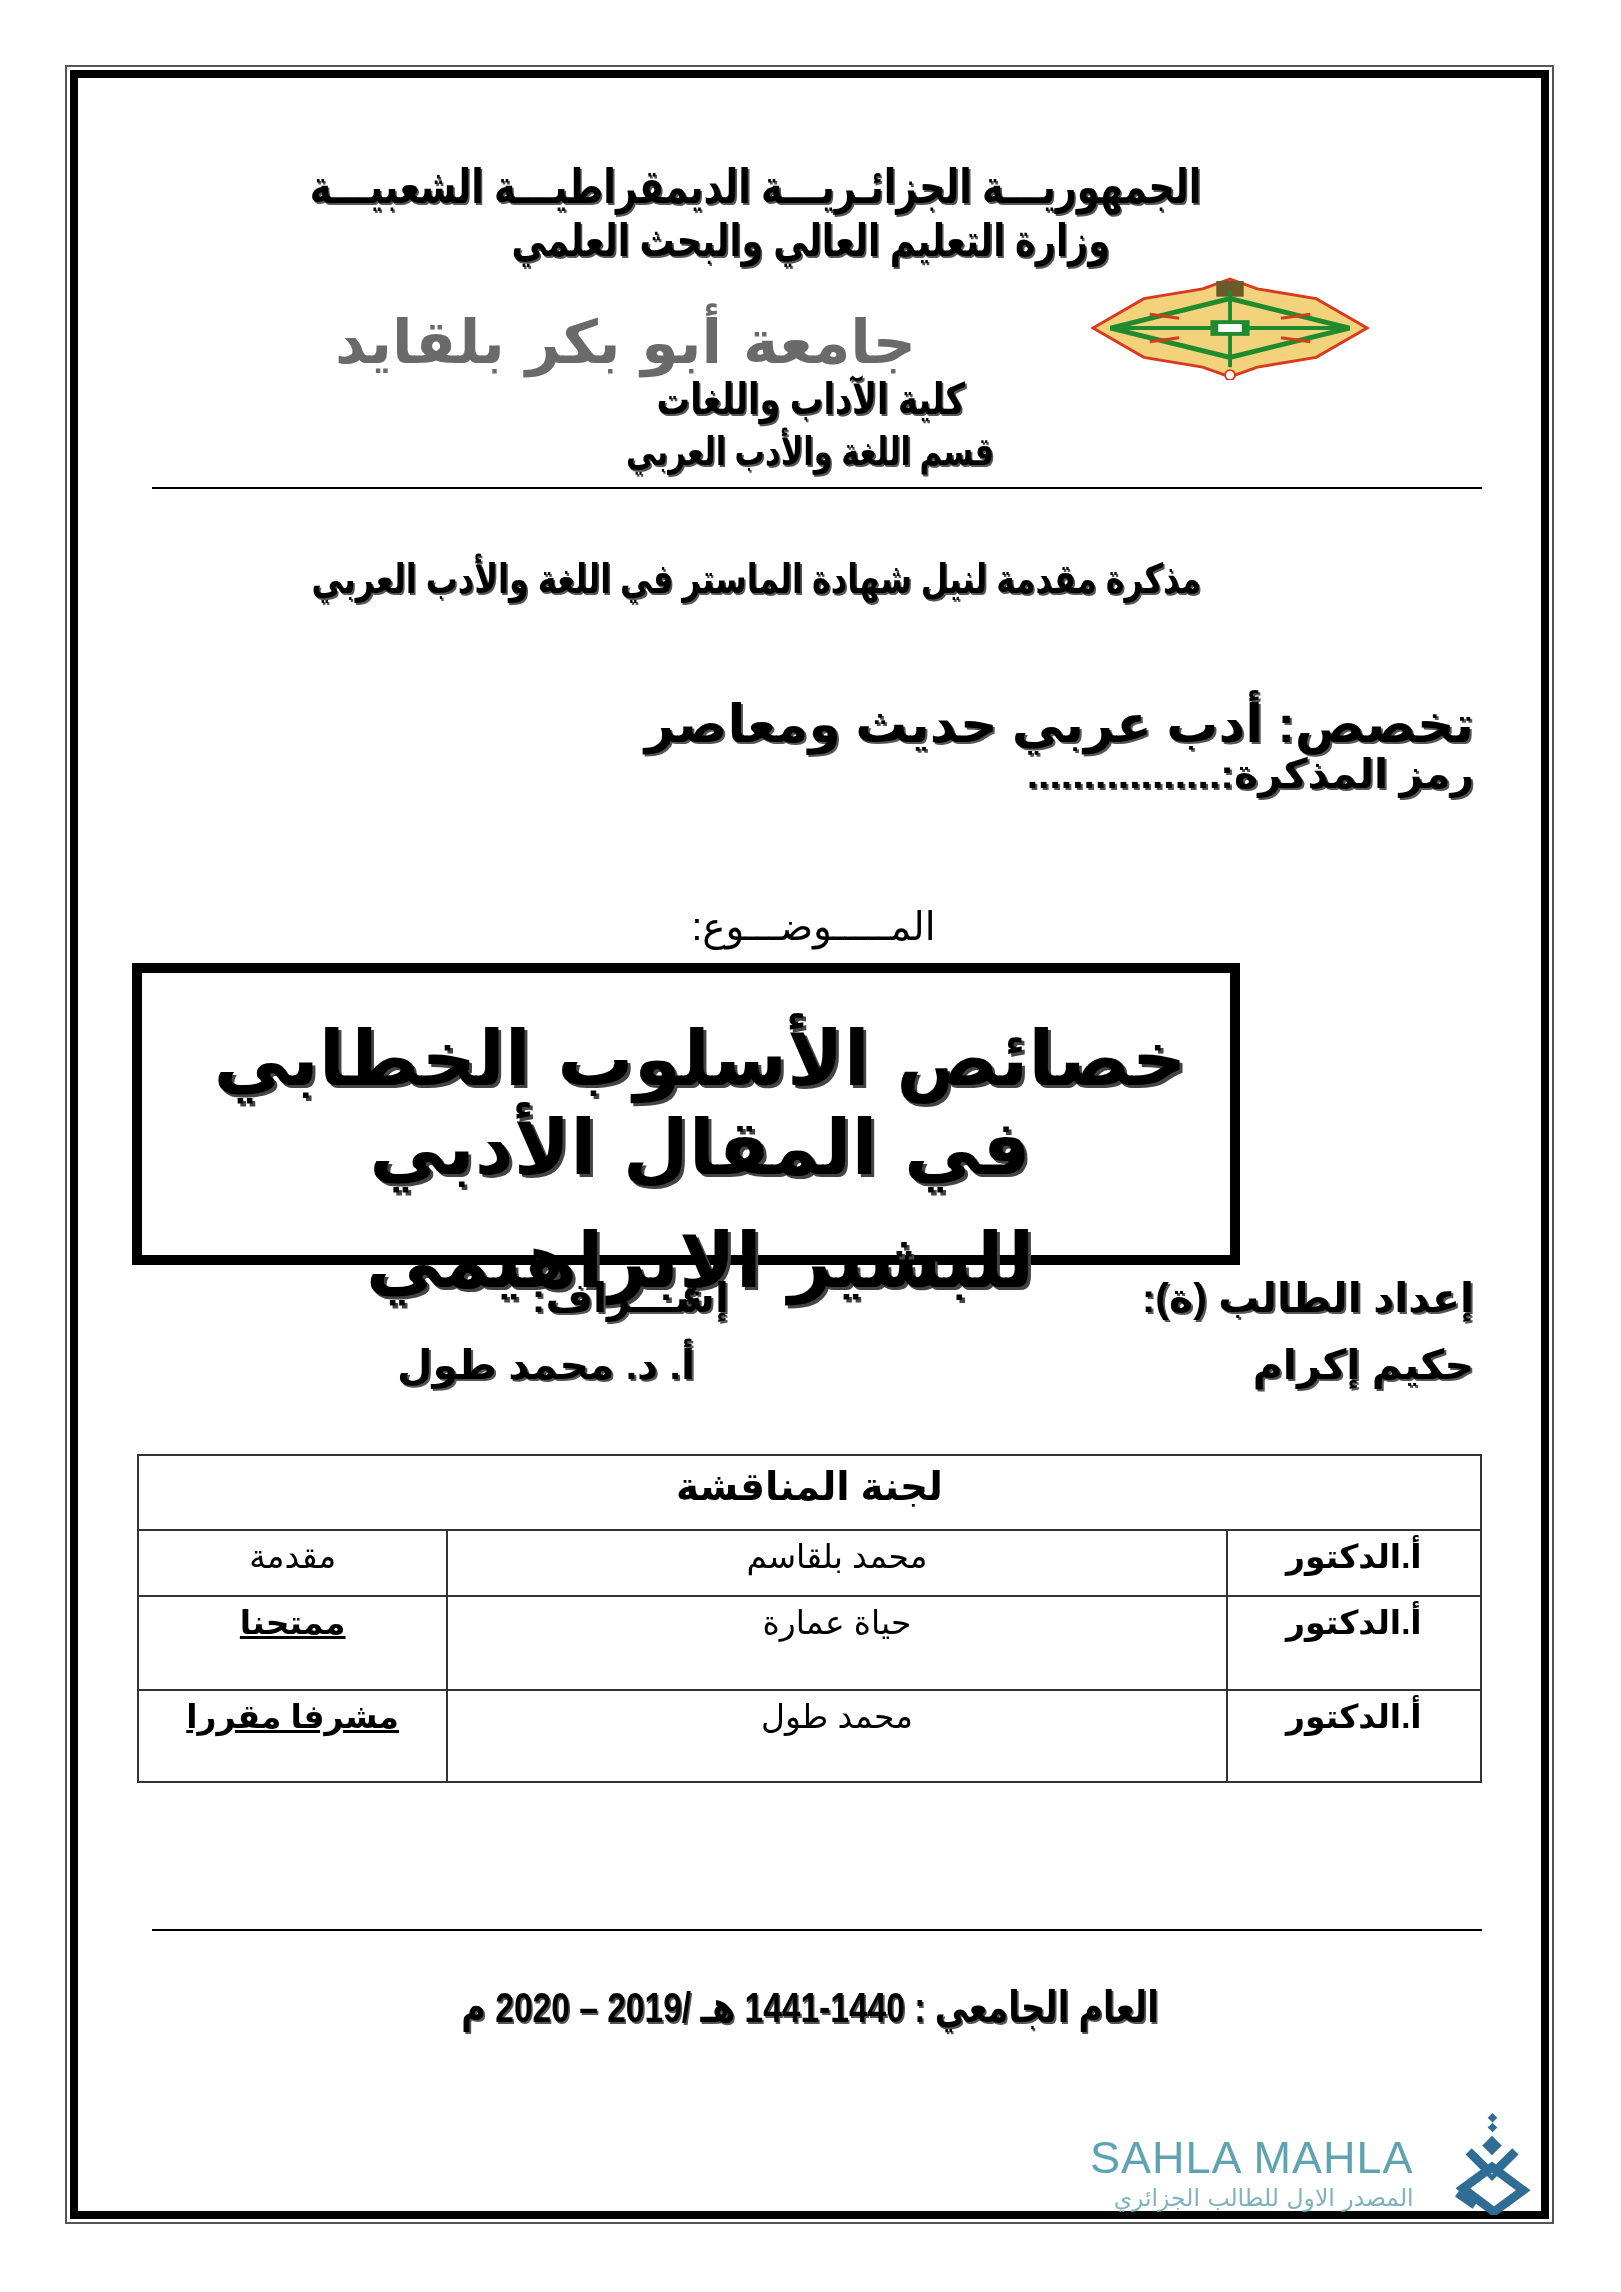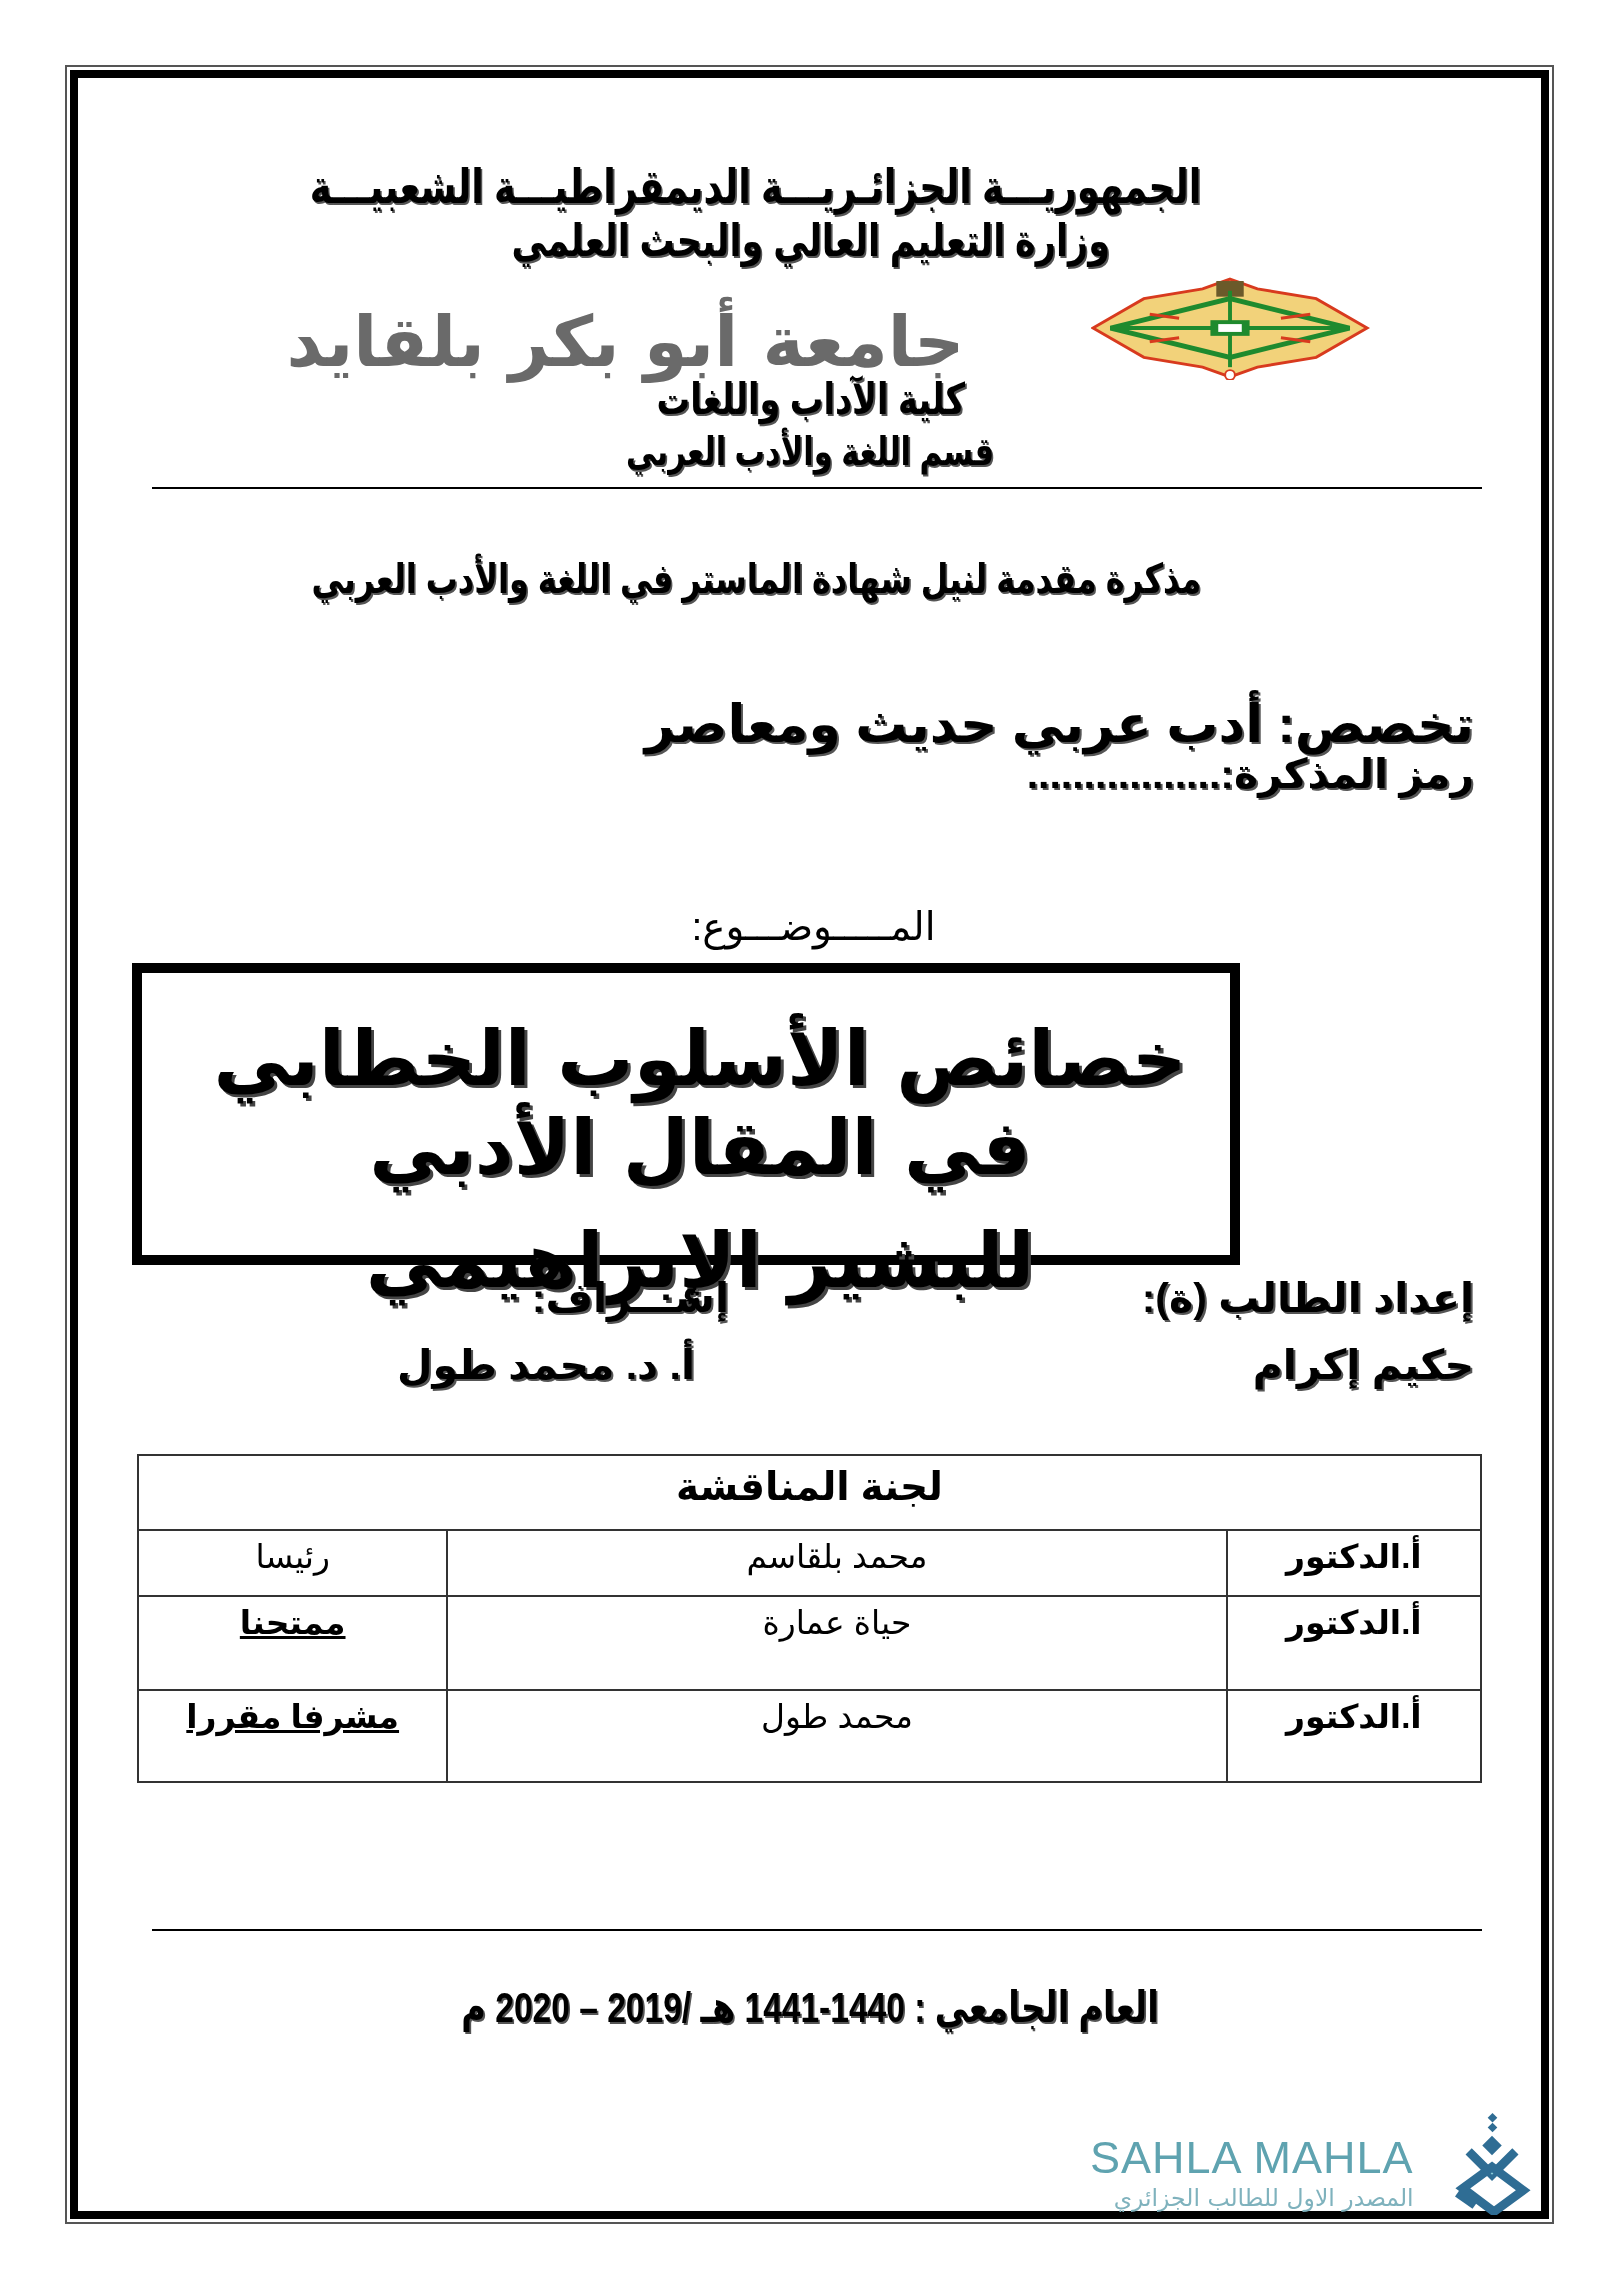--- a/index.html
+++ b/index.html
@@ -31,21 +31,21 @@
 <div class="abs frame-inner"></div>
 
 <div class="abs line center" style="left:294px;top:159px;width:1033px;font-size:47px;">
   <span class="condensed">الجمهوريـــة الجزائـريـــة الديمقراطيـــة الشعبيـــة</span>
 </div>
 <div class="abs line center" style="left:294px;top:214px;width:1033px;font-size:45px;">
   <span class="condensed">وزارة التعليم العالي والبحث العلمي</span>
 </div>
 
 <div class="abs" style="left:194px;top:312px;width:863px;height:118px;">
-  <div style="direction:rtl;text-align:center;font-size:70px;font-weight:bold;color:#6a6a6a;letter-spacing:3.9px;line-height:61px;font-family:'DejaVu Sans',sans-serif;">جامعة أبو بكر بلقايد</div>
+  <div style="direction:rtl;text-align:center;font-size:60px;font-weight:bold;color:#6a6a6a;letter-spacing:3.9px;line-height:61px;font-family:'DejaVu Sans',sans-serif;">جامعة أبو بكر بلقايد</div>
 </div>
 <div class="abs" style="left:1091px;top:277px;width:279px;height:103px;">
   <svg width="279" height="103" viewBox="0 0 285 105">
     <polygon points="142,2 170,12 230,22 282,52 230,82 170,92 142,102 114,92 54,82 2,52 54,22 114,12" fill="#f2d27a" stroke="#d83a1e" stroke-width="3"></polygon>
     <rect x="128" y="4" width="28" height="16" fill="#6b5a2a"></rect>
     <polygon points="20,52 142,22 264,52 142,82" fill="none" stroke="#1f8a2e" stroke-width="5"></polygon>
     <line x1="20" y1="52" x2="264" y2="52" stroke="#1f8a2e" stroke-width="4"></line>
     <line x1="142" y1="14" x2="142" y2="92" stroke="#1f8a2e" stroke-width="4"></line>
     <rect x="122" y="44" width="40" height="16" fill="#1f8a2e"></rect>
     <rect x="130" y="48" width="24" height="8" fill="#fff"></rect>
@@ -85,21 +85,21 @@
 <div class="abs line" style="right:926px;top:1341px;font-size:41px;">أ. د. محمد طول</div>
 
 <table class="committee">
   <tbody>
       <tr>
     <td colspan="3" class="hdr">لجنة المناقشة</td>
   </tr>
   <tr style="height:66px;">
     <td class="c-title">أ.الدكتور</td>
     <td class="c-name">محمد بلقاسم</td>
-    <td class="c-role">رئيسا</td>
+    <td class="c-role">مقدمة</td>
   </tr>
   <tr style="height:94px;">
     <td class="c-title">أ.الدكتور</td>
     <td class="c-name">حياة عمارة</td>
     <td class="c-role bold">ممتحنا</td>
   </tr>
   <tr style="height:92px;">
     <td class="c-title">أ.الدكتور</td>
     <td class="c-name">محمد طول</td>
     <td class="c-role bold">مشرفا مقررا</td>

